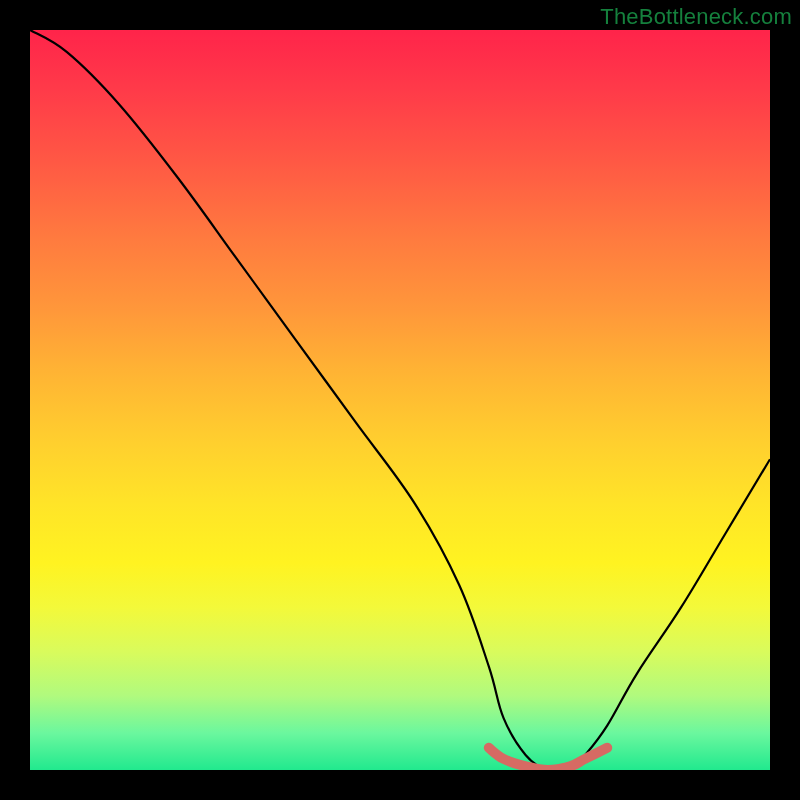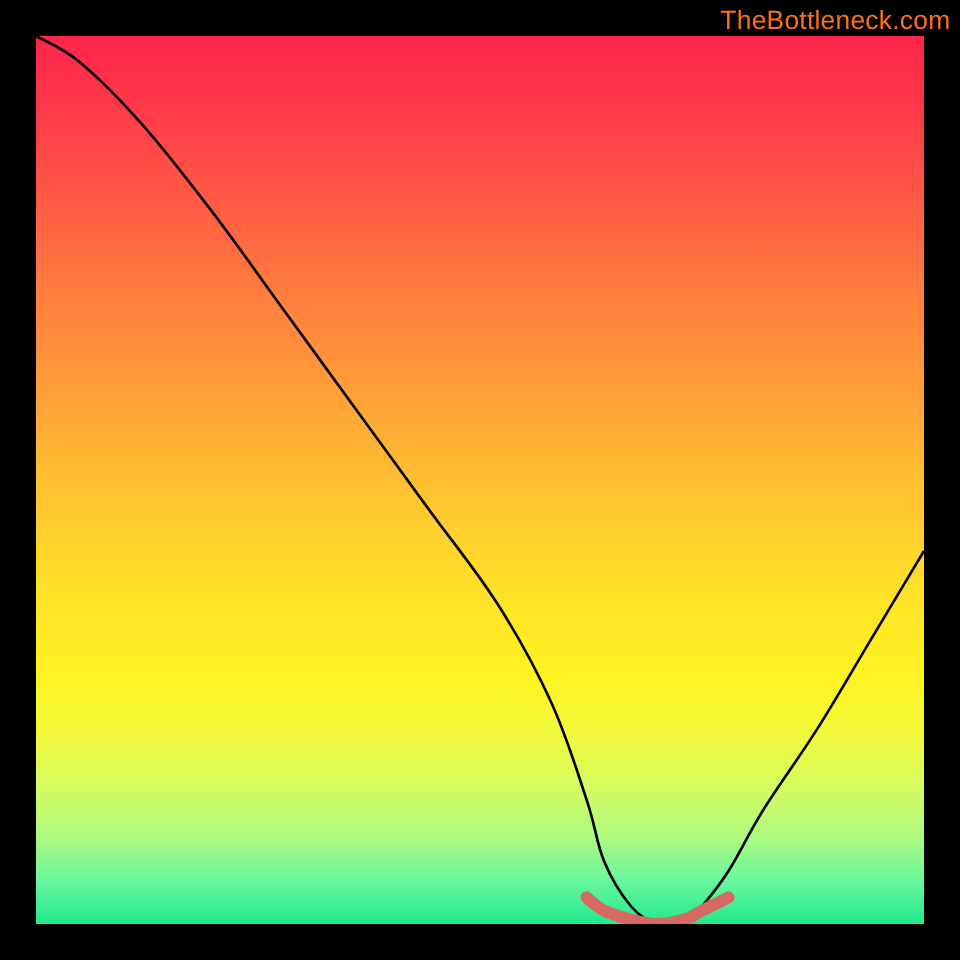--- a/index.html
+++ b/index.html
@@ -38,21 +38,21 @@
       #f3f93a 78%,
       #d9fb5c 84%,
       #b0fa7e 90%,
       #6bf79e 95%,
       #21e98e 100%);
   }
   .watermark {
     position: absolute;
     top: 4px;
     right: 8px;
-    color: #f97316;
+    color: #15803d;
     font-size: 22px;
     font-weight: 500;
     letter-spacing: 0.2px;
     margin-left: 39px;
   }
   svg.curve {
     position: absolute;
     top: 0;
     left: 0;
     width: 740px;

